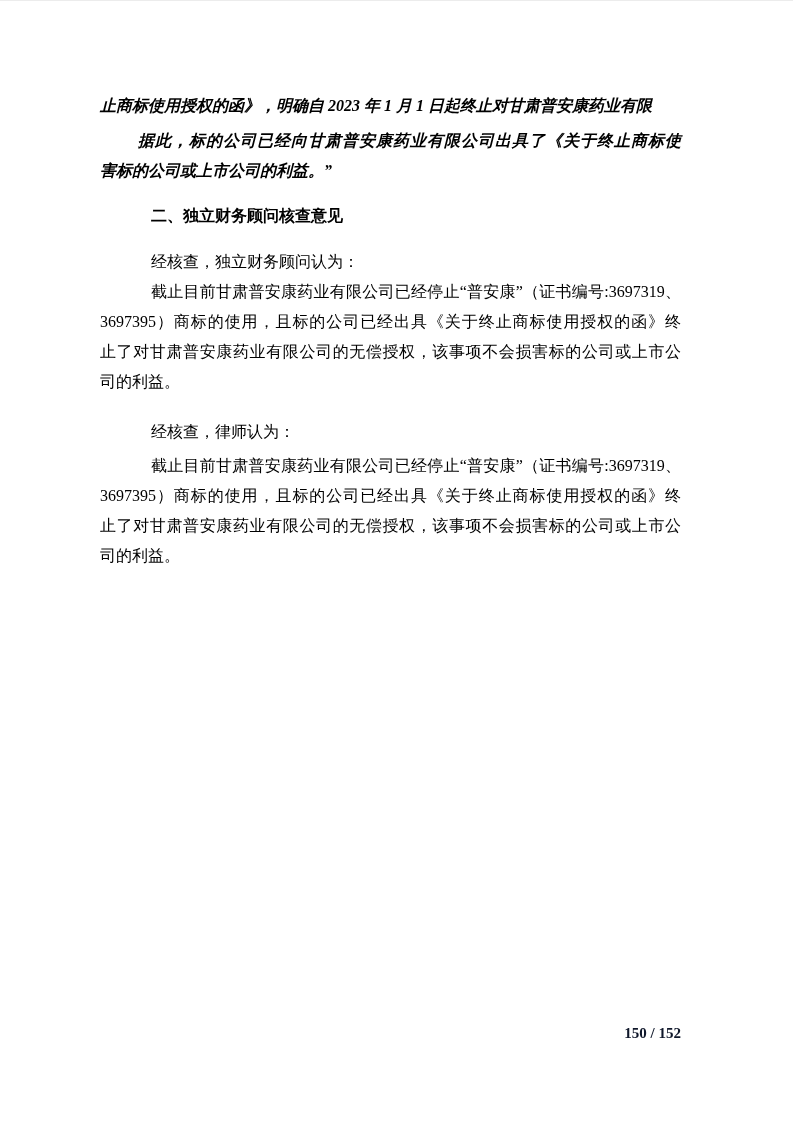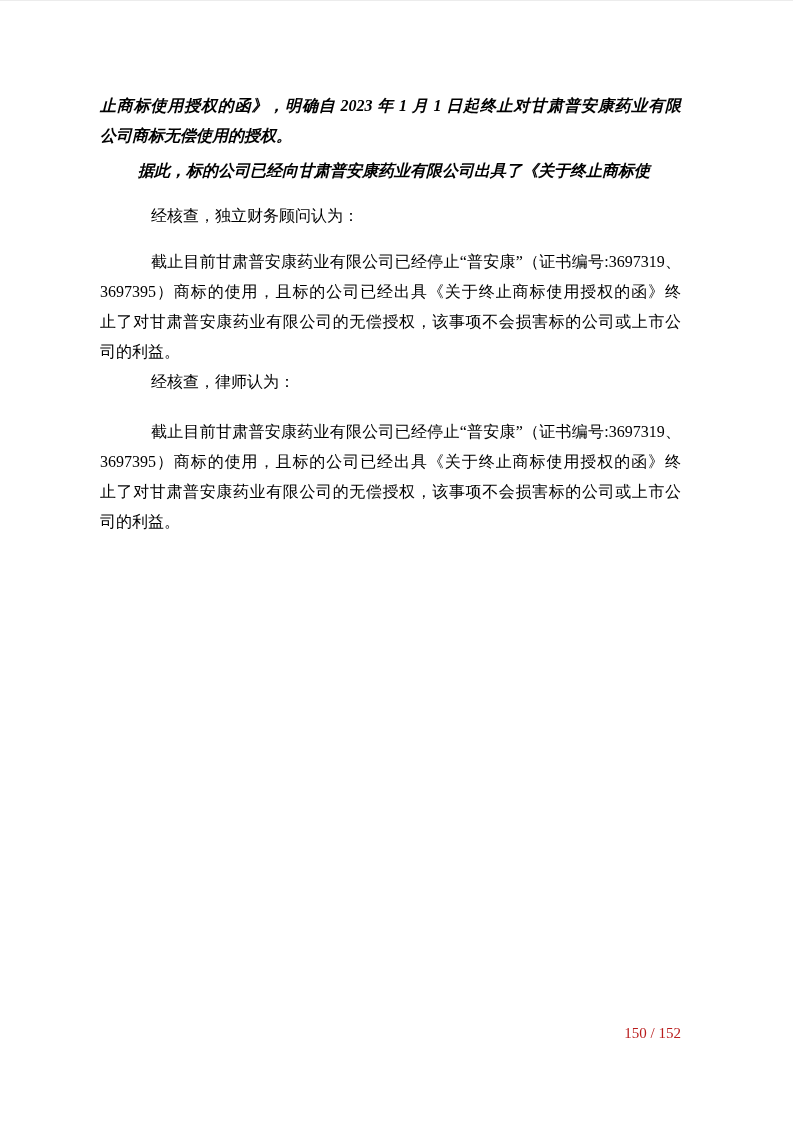--- a/index.html
+++ b/index.html
@@ -60,39 +60,40 @@
     margin-left: 51px;
     text-align: left;
   }
 
   .footer {
     position: absolute;
     left: 100px;
     top: 1022px;
     width: 581px;
     text-align: right;
-    font-weight: 400;
+    font-weight: 700;
     font-size: 15px;
     line-height: 20px;
     font-family: "Liberation Serif", "DejaVu Serif", serif;
-    color: #b91c1c;
+    color: #0f172a;
   }
 </style>
 </head>
 <body>
 
 <div class="page">
   <div class="content" id="doc">
       <div class="block block-quote no-indent">
         <div class="line">止商标使用授权的函》，明确自 2023 年 1 月 1 日起终止对甘肃普安康药业有限</div>
-        <div class="line">公司商标无偿使用的授权。</div>
       </div>
       <div class="block block-quote">
         <div class="line">据此，标的公司已经向甘肃普安康药业有限公司出具了《关于终止商标使</div>
+        <div class="line">害标的公司或上市公司的利益。”</div>
       </div>
+      <div class="block block-heading">二、独立财务顾问核查意见</div>
       <div class="block block-paragraph">
         <div class="line">经核查，独立财务顾问认为：</div>
       </div>
       <div class="block block-paragraph">
         <div class="line">截止目前甘肃普安康药业有限公司已经停止“普安康”（证书编号:3697319、</div>
         <div class="line">3697395）商标的使用，且标的公司已经出具《关于终止商标使用授权的函》终</div>
         <div class="line">止了对甘肃普安康药业有限公司的无偿授权，该事项不会损害标的公司或上市公</div>
         <div class="line">司的利益。</div>
       </div>
       <div class="block block-paragraph">

